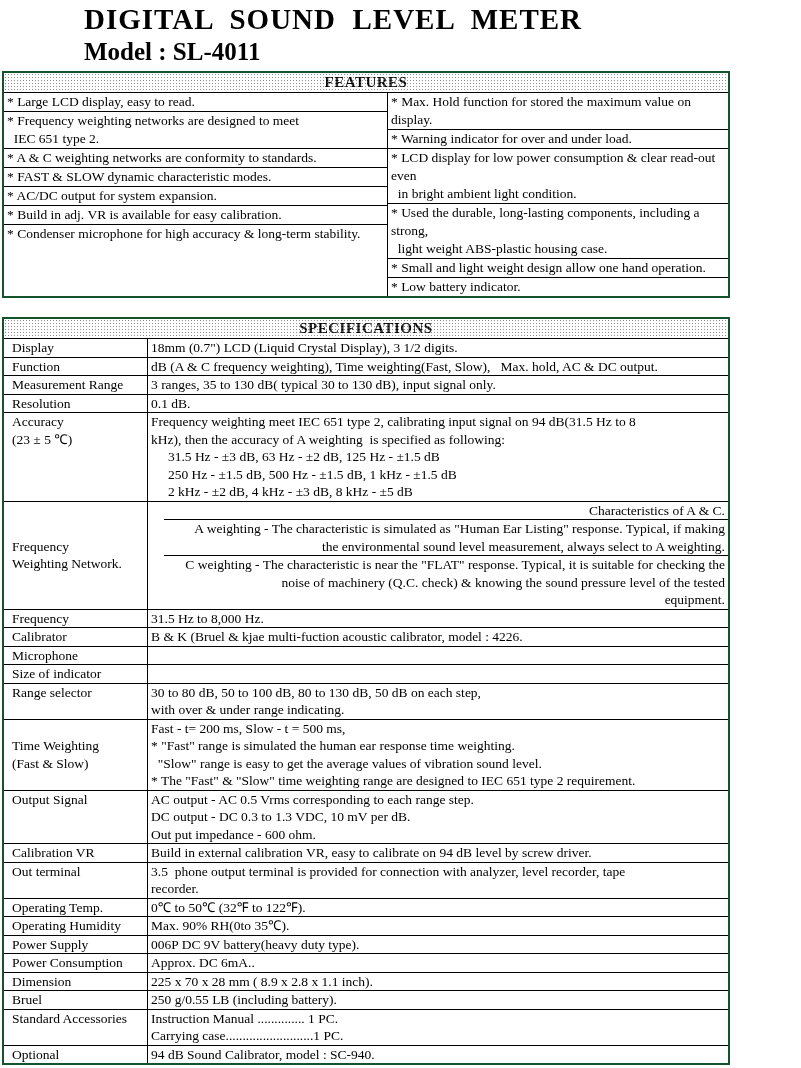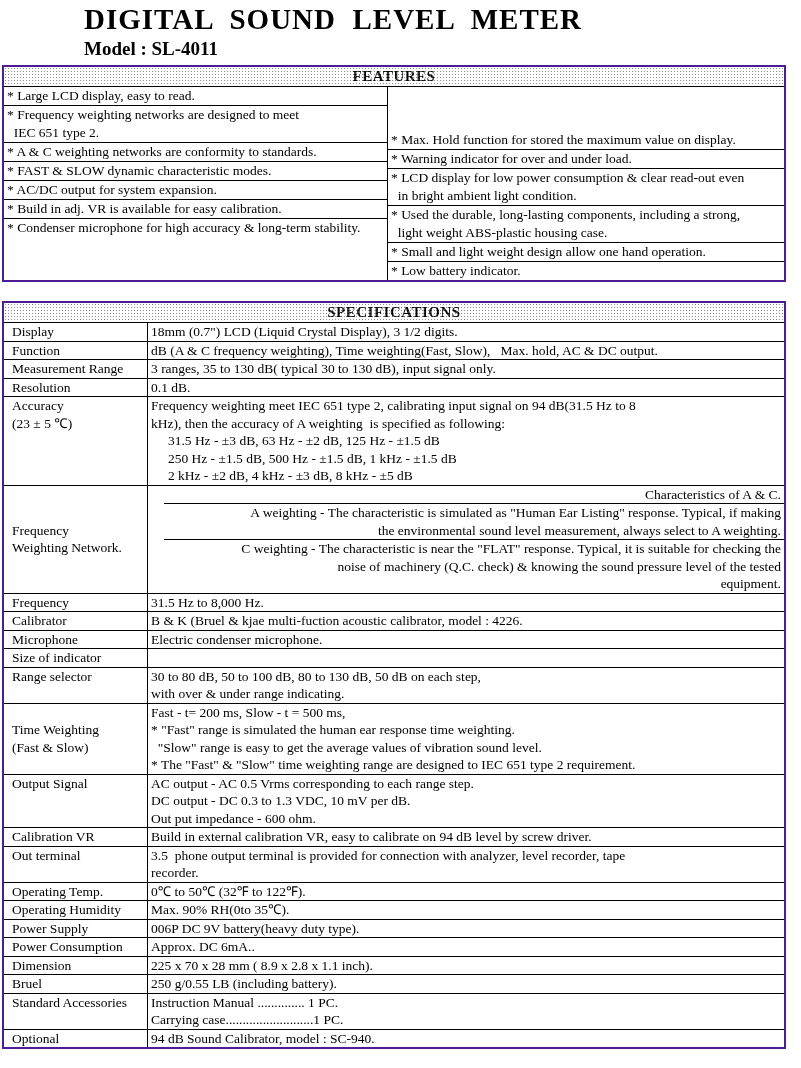--- a/index.html
+++ b/index.html
@@ -4,44 +4,44 @@
 <style>
   html,body { margin:0; padding:0; }
   body {
     width:801px; height:1068px; background:#fff; color:#000;
     font-family:"Liberation Serif", serif; overflow:hidden;
   }
   .title {
     margin:3px 0 0 84px; font-size:29px; font-weight:bold;
     letter-spacing:1px; white-space:pre;
   }
-  .model { margin:2px 0 0 84px; font-size:19px; font-weight:bold; }
+  .model { margin:2px 0 0 84px; font-size:25px; font-weight:bold; }
 
   .tbl {
-    margin-left:2px; width:784px; border:2px solid #4c1d95; box-sizing:border-box;
+    margin-left:2px; width:728px; border:2px solid #14532d; box-sizing:border-box;
   }
   .features-tbl { margin-top:5px; }
   .spec-tbl { margin-top:19px; }
 
   .hdr {
     position:relative; height:19px; line-height:19px; text-align:center;
     font-size:15px; font-weight:bold; letter-spacing:0.5px;
     border-bottom:1px solid #000;
     background-image: radial-gradient(circle, #8f8f8f 0.8px, transparent 1px);
     background-size:3px 3px;
   }
   .hdr::after {
     content:""; position:absolute; inset:0; pointer-events:none;
     background-image: radial-gradient(circle, rgba(255,255,255,0.85) 0.8px, transparent 1px);
     background-size:3px 3px; background-position:1.5px 1.5px;
   }
 
   .feat-cols { display:flex; }
   .feat-col.left  { width:383px; border-right:1px solid #000; }
-  .feat-col.right { flex:1;margin-top:44px; }
+  .feat-col.right { flex:1; }
   .feat-item {
     padding:0 3px; font-size:13.5px; line-height:18px;
     white-space:pre-wrap; border-bottom:1px solid #000;
   }
   .feat-col .feat-item:last-child { border-bottom:none; }
 
   .spec-row { display:flex; border-bottom:1px solid #000; }
   #spec-body .spec-row:last-child { border-bottom:none; }
   .spec-label {
     width:144px; min-width:144px; box-sizing:border-box;
@@ -138,21 +138,20 @@
         <div class="spec-row">
           <div class="spec-label">Frequency</div>
           <div class="spec-value">31.5 Hz to 8,000 Hz.</div>
         </div>
         <div class="spec-row">
           <div class="spec-label">Calibrator</div>
           <div class="spec-value">B &amp; K (Bruel &amp; kjae multi-fuction acoustic calibrator, model : 4226.</div>
         </div>
         <div class="spec-row">
           <div class="spec-label">Microphone</div>
-          <div class="spec-value">Electric condenser microphone.</div>
         </div>
         <div class="spec-row">
           <div class="spec-label">Size of indicator</div>
         </div>
         <div class="spec-row">
           <div class="spec-label">Range selector</div>
           <div class="spec-value">30 to 80 dB, 50 to 100 dB, 80 to 130 dB, 50 dB on each step,
 with over &amp; under range indicating.</div>
         </div>
         <div class="spec-row">

